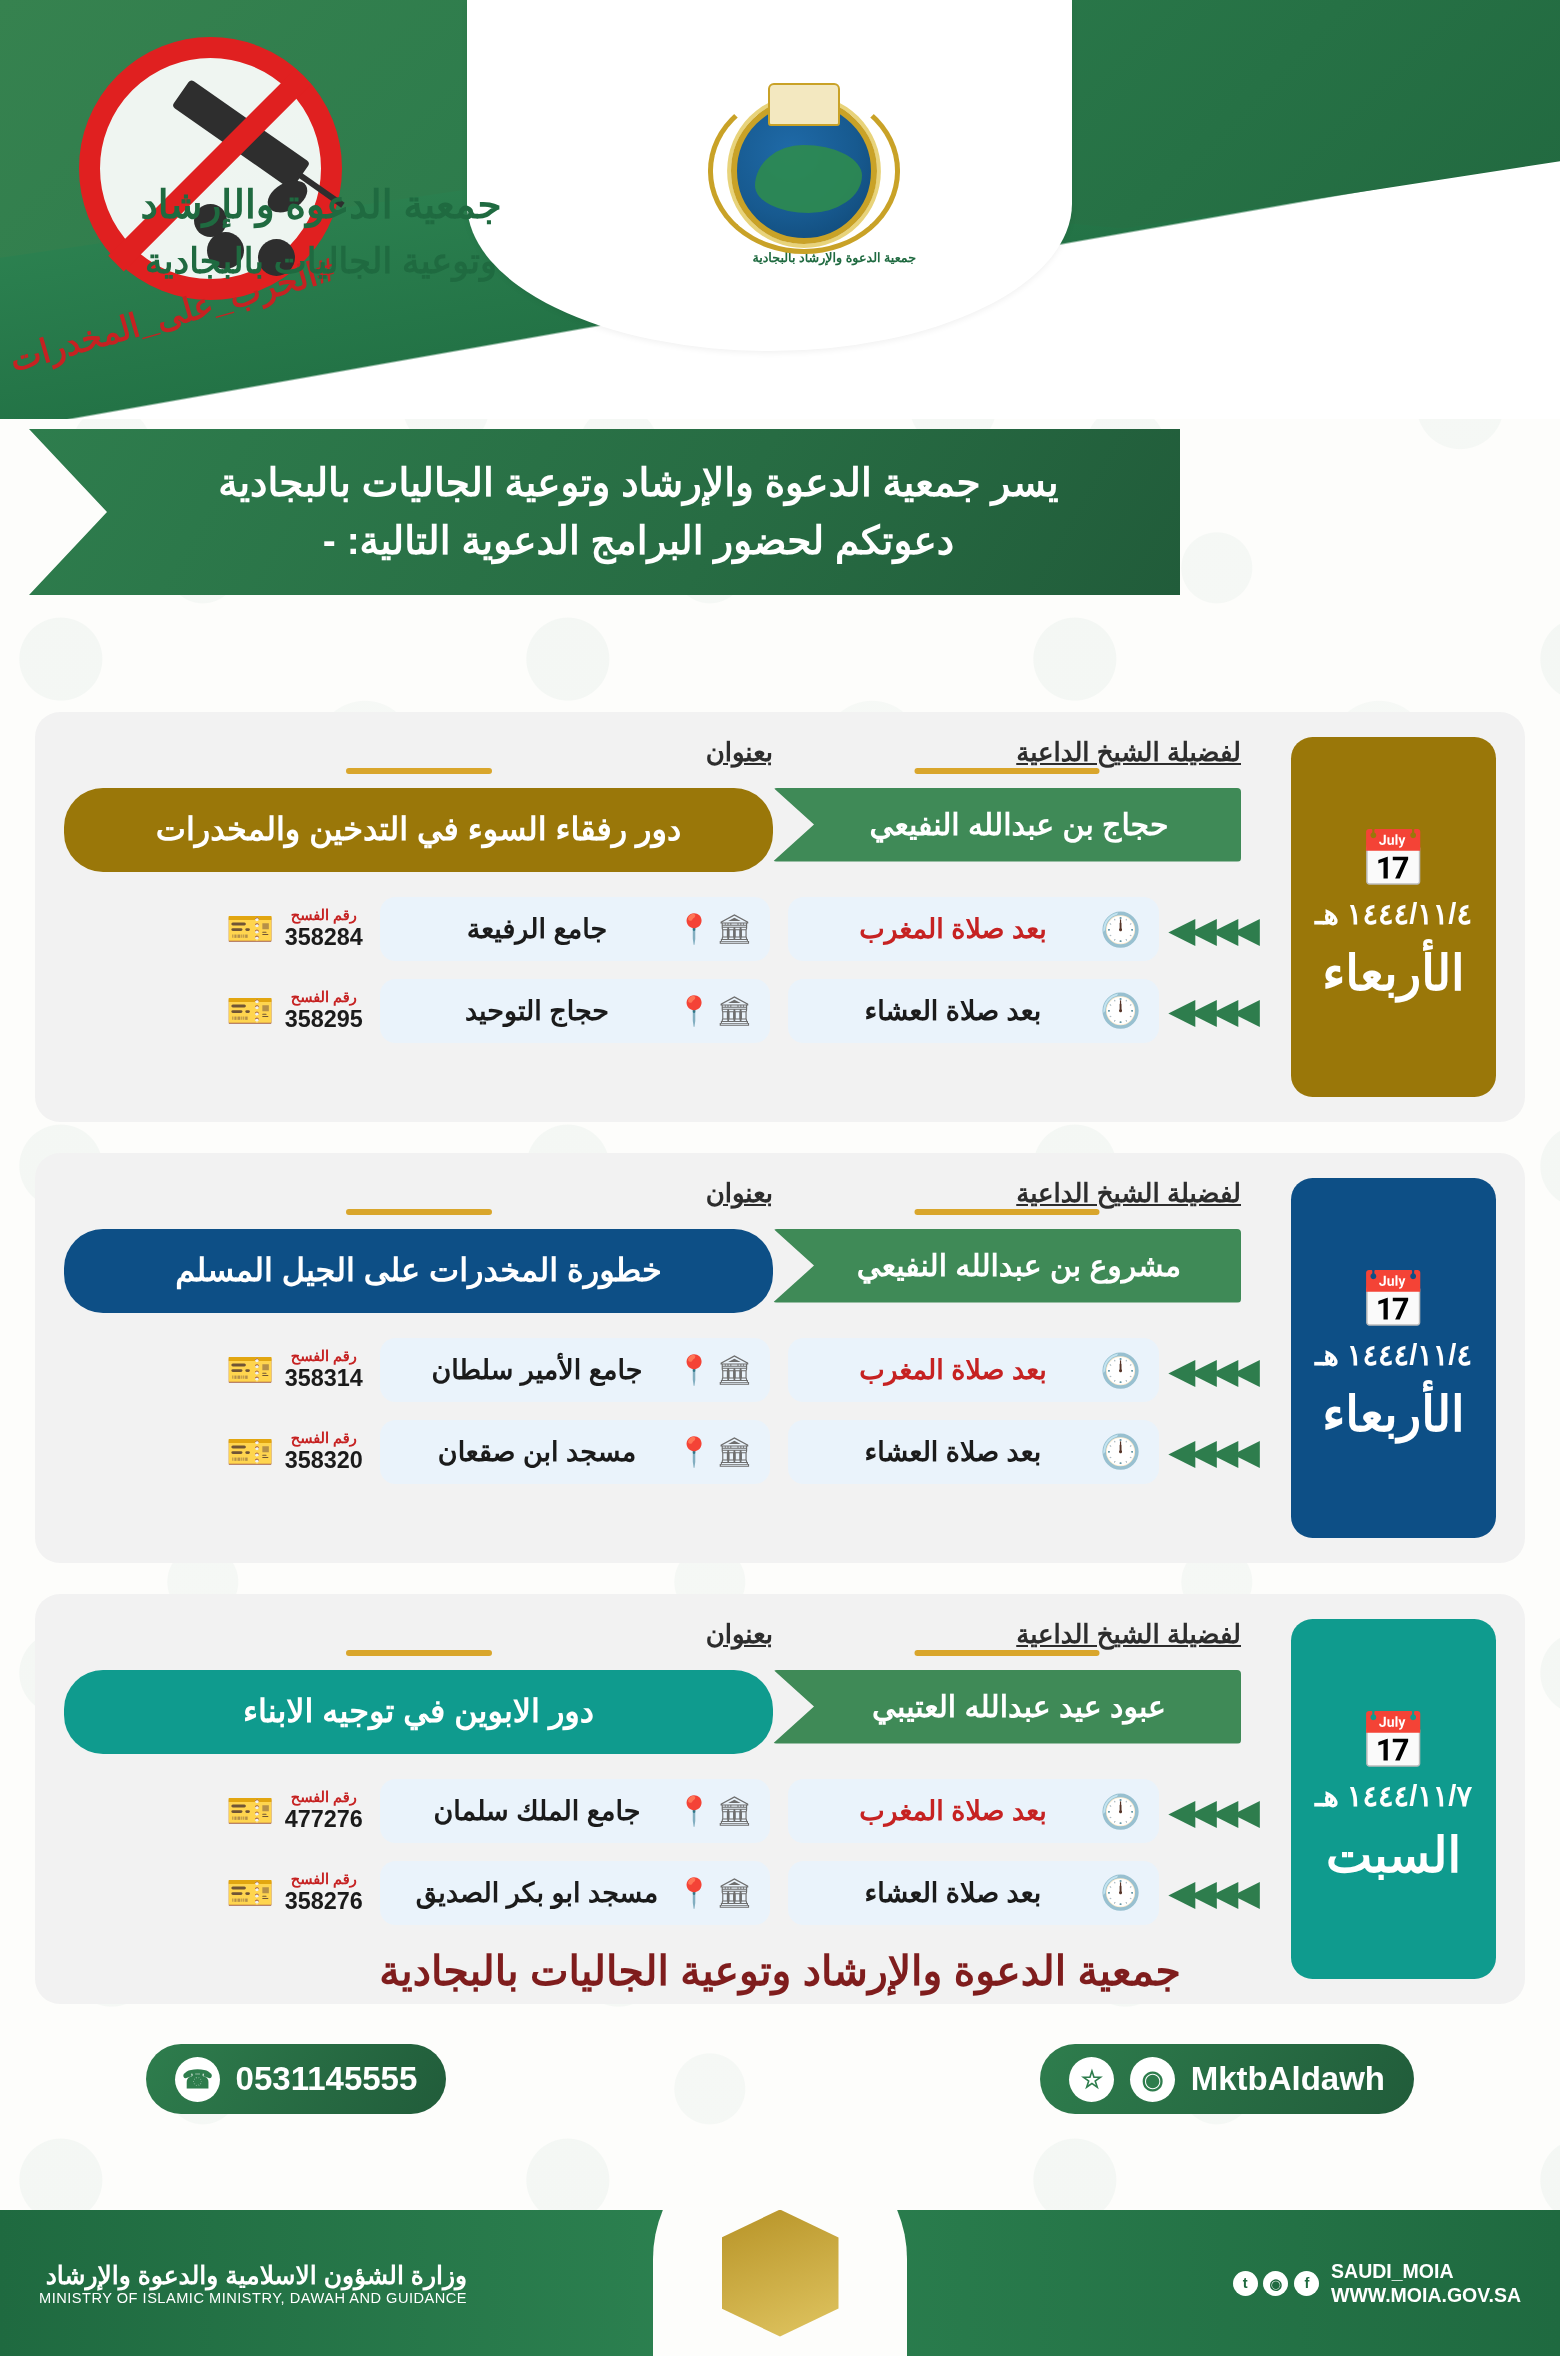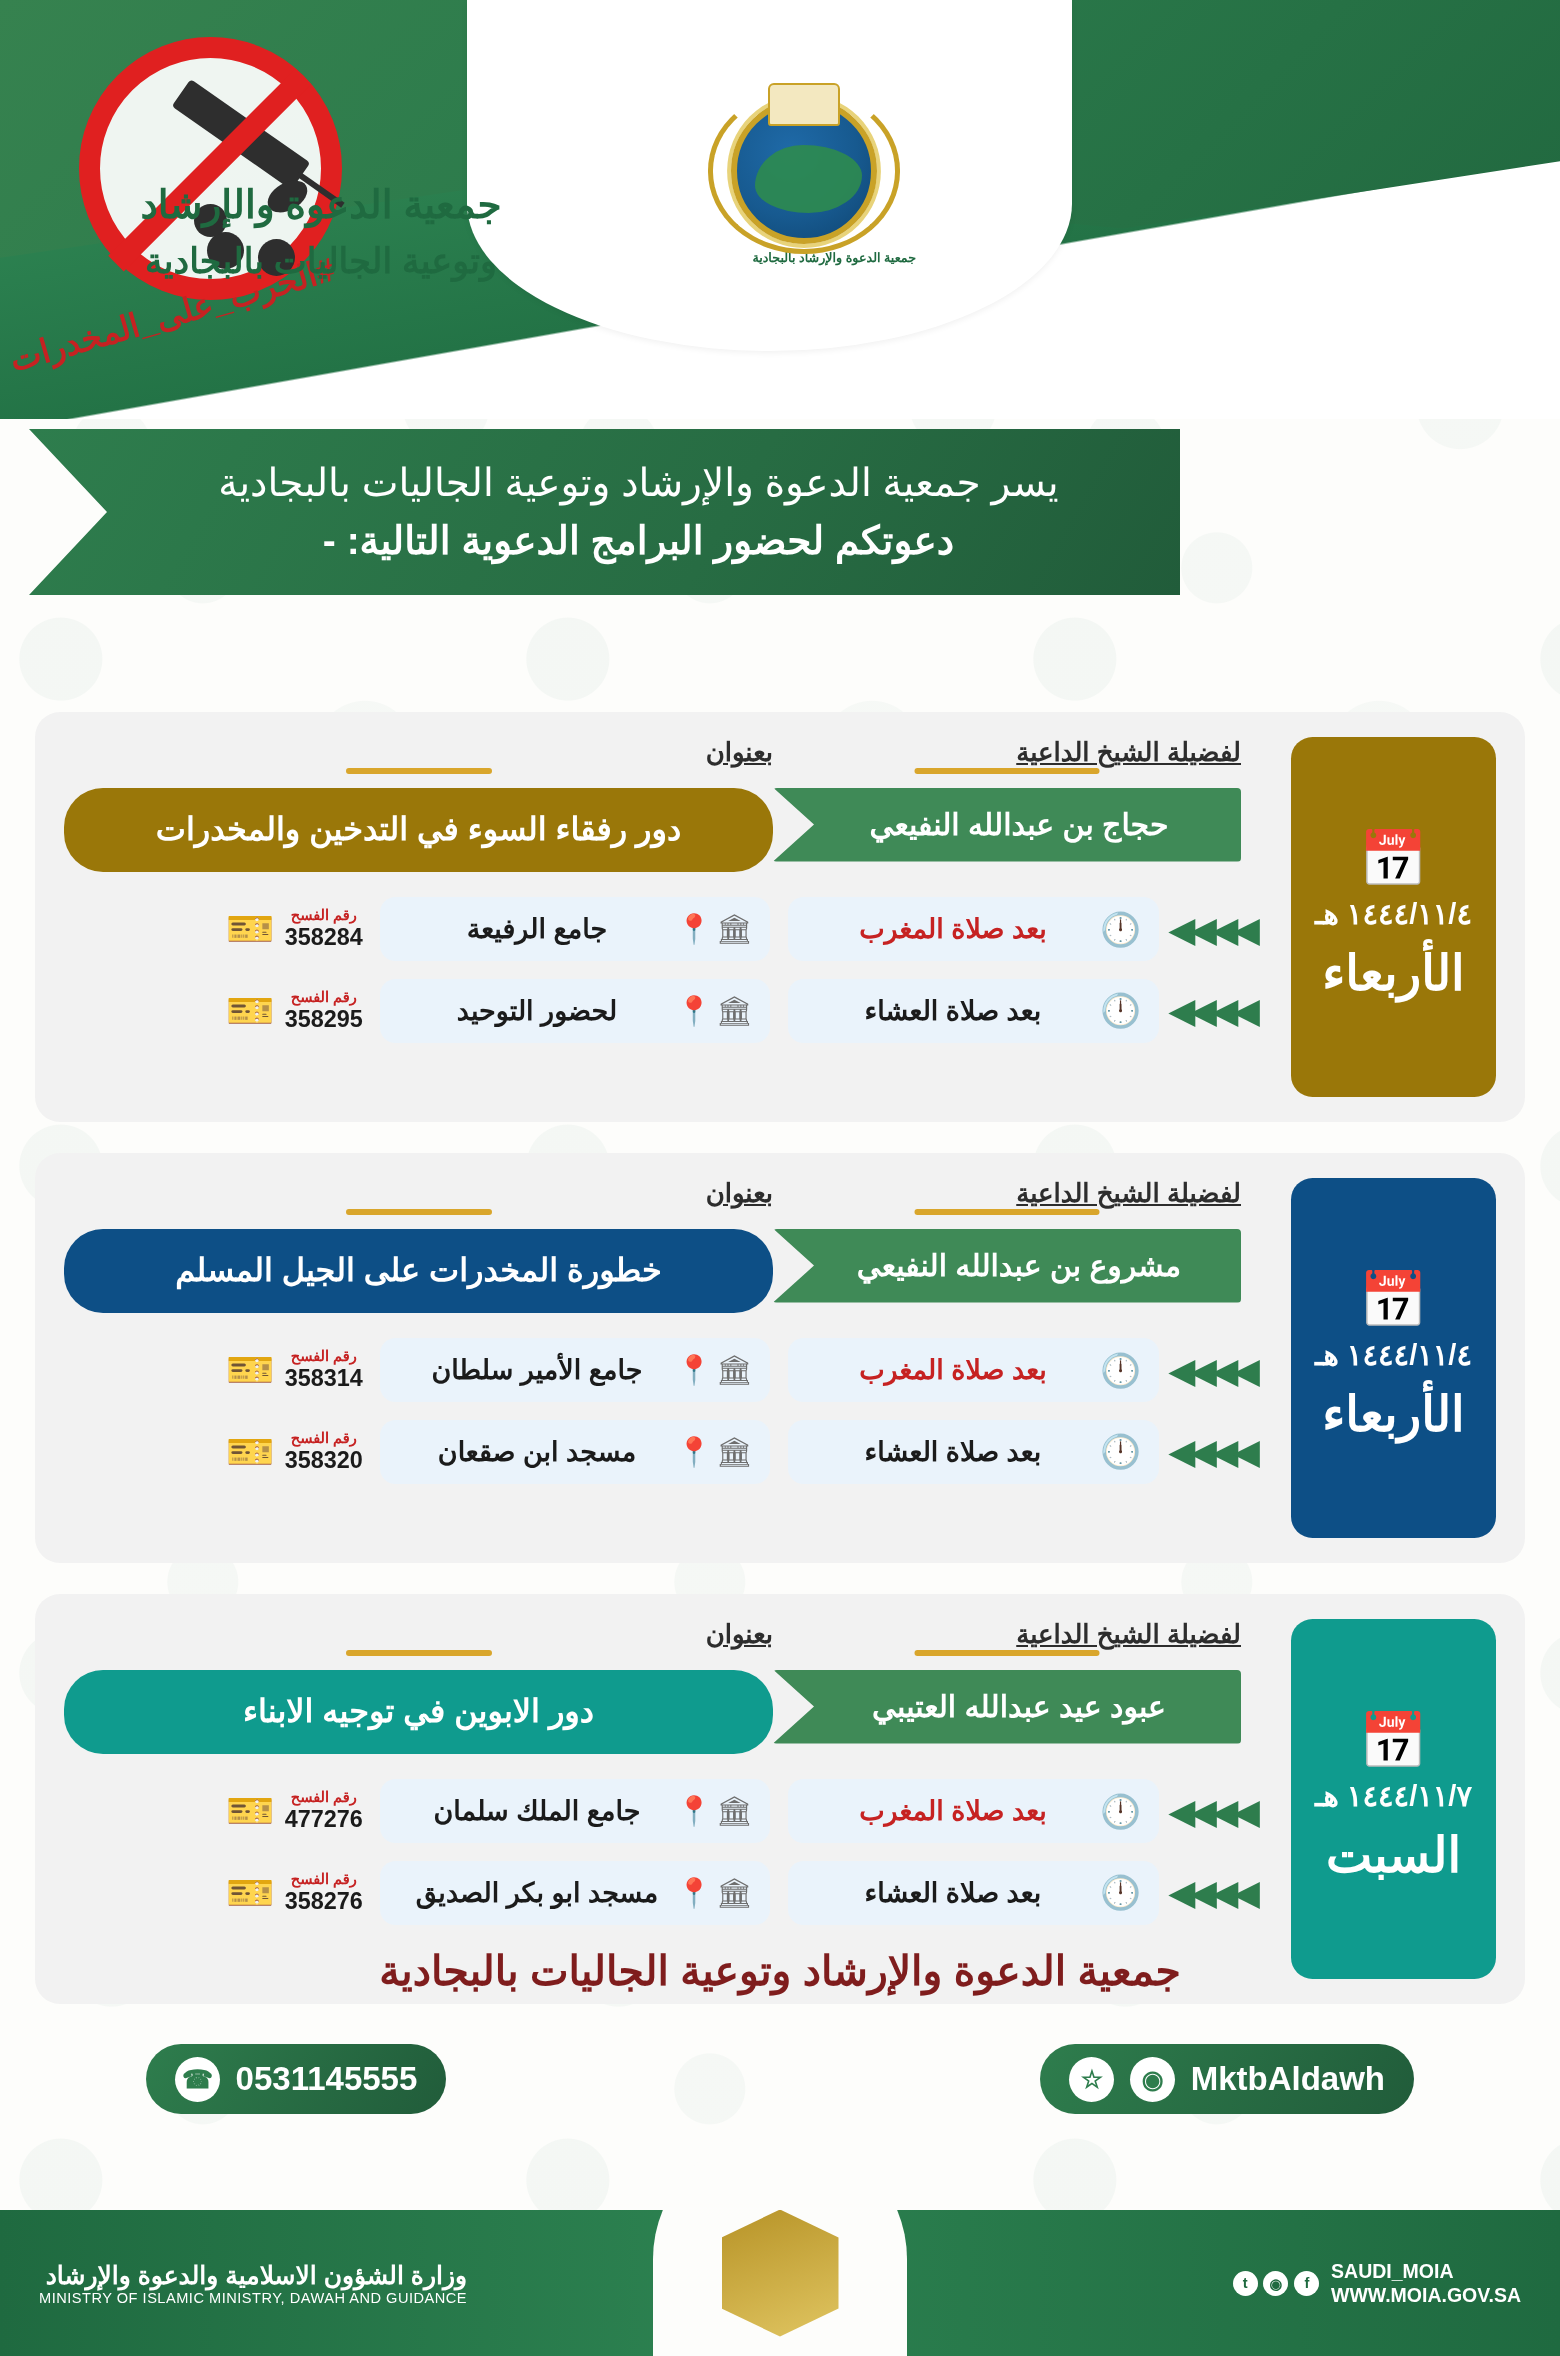--- a/index.html
+++ b/index.html
@@ -201,21 +201,21 @@
     height: 100%;
     background: linear-gradient(120deg,#2e7d4d 0%, #276c43 60%, #215c3a 100%);
     clip-path: polygon(0 0, 100% 0, 100% 100%, 0 100%, 78px 50%);
     display: flex;
     flex-direction: column;
     justify-content: center;
     padding: 0 59px 0 127px;
     color: #ffffff;
     text-align: center;
   }
-  .ribbon .line1 { font-size: 39px; font-weight: normal; line-height: 1.5; }
+  .ribbon .line1 { font-size: 39px; font-weight: bold; line-height: 1.5; }
   .ribbon .line2 { font-size: 39px; font-weight: bold; line-height: 1.5; }
   
   .cards {
     position: absolute;
     top: 712px;
     right: 35px;
     left: 35px;
   }
   .card {
     position: relative;
@@ -551,21 +551,21 @@
             <div class="arrows">◀◀◀◀</div>
             <div class="cell cell-time">
               <span class="clock-icon">🕛</span>
               <span class="txt isha">بعد صلاة العشاء</span>
             </div>
             <div class="cell cell-place">
               <span class="pin">
                 <span class="mosque-icon">🏛</span>
                 <span class="pin-icon">📍</span>
               </span>
-              <span class="txt">لحضور التوحيد</span>
+              <span class="txt">حجاج التوحيد</span>
             </div>
             <div class="ticket">
               <span class="ticket-num">
                 <span class="lbl" style="display:block">رقم الفسح</span>
                 <span class="num">358295</span>
               </span>
               <span class="ticket-icon">🎫</span>
             </div>
           </div>
         </div>

